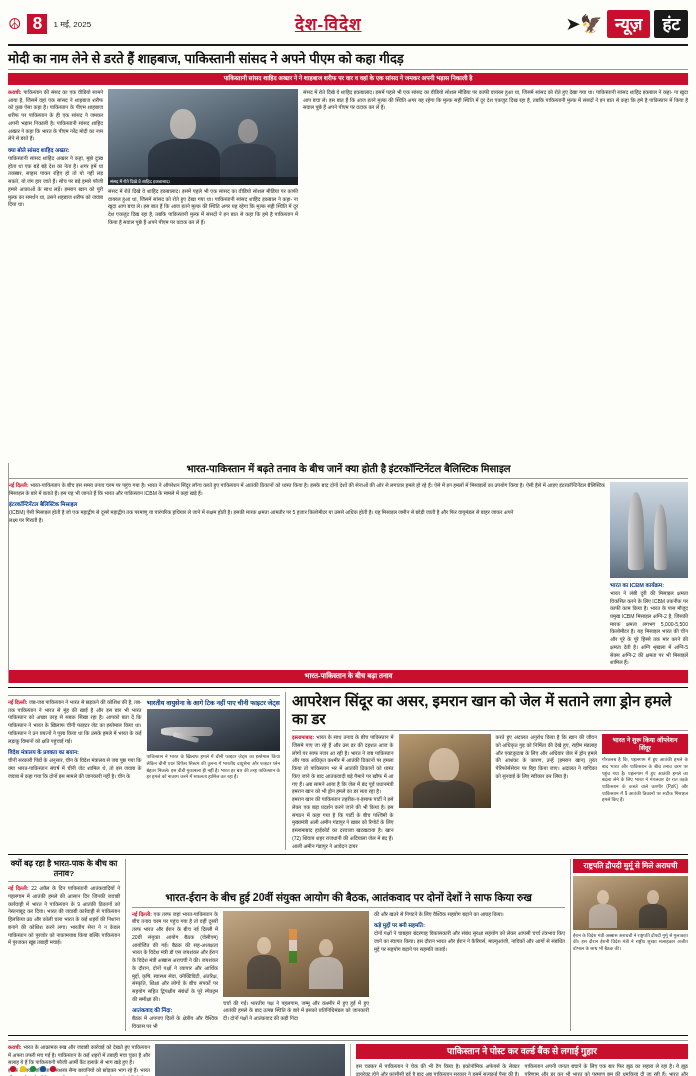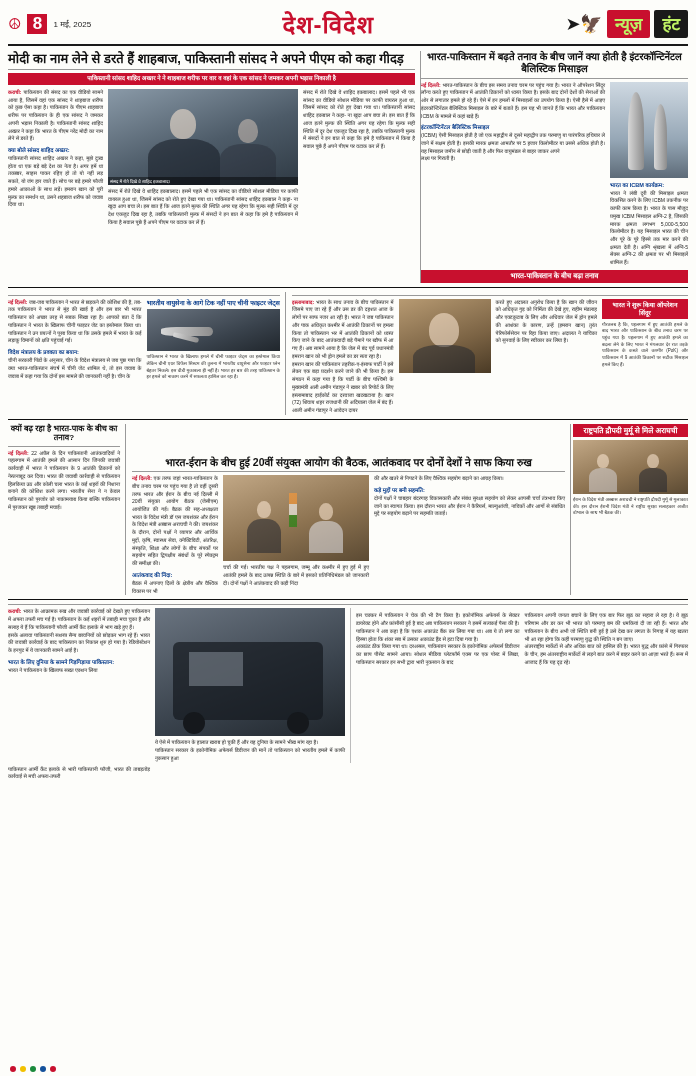--- a/index.html
+++ b/index.html
@@ -34,29 +34,30 @@
     background: #c8102e;
     color: #fff;
     font-weight: bold;
     font-size: 17px;
     width: 20px; height: 20px;
     display: flex; align-items: center; justify-content: center;
     line-height: 1;
   }
   .page-date { font-size: 8px; color: #222; }
   .mh-center {
-    font-size: 24px;
+    font-size: 17px;
     font-weight: bold;
     color: #c8102e;
     letter-spacing: 1px;
+    text-decoration: underline;
   }
   .mh-right { display: flex; align-items: center; gap: 4px; }
   .logo-box {
     background: #c8102e;
-    color: #bef264;
+    color: #ffffff;
     font-weight: bold;
     font-size: 17px;
     padding: 2px 8px 3px 8px;
     border-radius: 2px;
   }
   .logo-bird {
     font-size: 18px;
     color: #1a1a1a;
   }
   .ganesh { font-size: 15px; color: #c8102e; }
@@ -134,21 +135,21 @@
       <span class="page-date">1 मई, 2025</span>
     </div>
     <div class="mh-center">देश-विदेश</div>
     <div class="mh-right">
       <span class="logo-bird">➤🦅</span>
       <span class="logo-box">न्यूज़</span>
       <span class="logo-box" style="background:#1a1a1a">हंट</span>
     </div>
   </div>
 
-  <div class="cols" style="margin-top:5px;">
+  <div class="cols" style="margin-top:5px;flex-direction:column;">
 
     <div style="flex:0 0 407px;">
       <div class="hl" style="font-size:13px;">मोदी का नाम लेने से डरते हैं शाहबाज, पाकिस्तानी सांसद ने अपने पीएम को कहा गीदड़</div>
       <div class="rule-thin"></div>
       <div class="redbar" style="font-size:6px;margin-bottom:4px;">पाकिस्तानी सांसद शाहिद अख्तर ने ने शाहबाज शरीफ पर वार व वहां के एक सांसद ने जमकर अपनी भड़ास निकाली है</div>
       <div class="cols">
         <div class="col" style="flex:0 0 95px;">
           <div class="body-text">
             <span class="dateline">कराची:</span>
             <span>पाकिस्तान की संसद का एक वीडियो सामने आया है, जिसमें वहां एक सांसद ने शाहबाज शरीफ को कुछ ऐसा कहा है। पाकिस्तान के पीएम शाहबाज शरीफ पर पाकिस्तान के ही एक सांसद ने जमकर अपनी भड़ास निकाली है। पाकिस्तानी सांसद शाहिद अख्तर ने कहा कि भारत के पीएम नरेंद्र मोदी का नाम लेने से डरते हैं।</span>
@@ -218,20 +219,21 @@
           <div class="photo dark" style="height:42px;margin:3px 0;">
             <div class="missile" style="width:52px;height:9px;left:14px;top:18px;"></div>
             <div class="missile" style="width:26px;height:5px;left:26px;top:26px;transform:rotate(14deg)"></div>
           </div>
           <div class="tiny">पाकिस्तान ने भारत के खिलाफ हमले में चीनी फाइटर जेट्स का इस्तेमाल किया लेकिन चीनी एयर डिफेंस सिस्टम की तुलना में भारतीय वायुसेना और फाइटर प्लेन बेहतर निकले। इस वीडी मुकाबला ही नहीं है। भारत हर बार की तरह पाकिस्तान के हर हमले को नाकाम करने में सफलता हासिल कर रहा है।</div>
         </div>
       </div>
     </div>
 
     <div style="flex:1;border-left:1px solid #999;padding-left:6px;">
+      <div class="hl" style="font-size:15px;">आपरेशन सिंदूर का असर, इमरान खान को जेल में सताने लगा ड्रोन हमले का डर</div>
       <div class="rule-thin"></div>
       <div class="cols">
         <div class="col">
           <div class="body-text">
             <span class="dateline">इस्लामाबाद:</span>
             <span>भारत के साथ तनाव के बीच पाकिस्तान में जिसमे पाए जा रहे हैं और उस डर की दहशत आज के लोगों पर साफ नजर आ रही है। भारत ने जब पाकिस्तान और पाक अधिकृत कश्मीर में आतंकी ठिकानों पर हमला किया तो पाकिस्तान भर में आतंकी ठिकानों को ध्वस्त किए जाने के बाद आतंकवादी बड़े पैमाने पर खौफ में आ गए हैं। अब सामने आया है कि जेल में बंद पूर्व प्रधानमंत्री इमरान खान को भी ड्रोन हमले का डर सता रहा है।</span>
           </div>
           <div class="body-text">इमरान खान की पाकिस्तान तहरीक-ए-इंसाफ पार्टी ने इसे लेकर एक बड़ा प्रदर्शन करने जाने की भी किया है। इस संगठन में कहा गया है कि पार्टी के बीच पश्चिमी के मुख्यमंत्री अली अमीन गंडापुर ने खबर को रिपोर्ट के लिए इस्लामाबाद हाईकोर्ट का दरवाजा खटखटाया है। खान (72) शिवाय शहर राजधानी की अदियाला जेल में बंद हैं। आली अमीन गंडापुर ने आवेदन दायर</div>
         </div>
         <div class="col" style="flex:0 0 92px;">
@@ -326,20 +328,21 @@
           <div style="position:absolute;left:18px;top:34px;width:150px;height:78px;background:rgba(20,24,30,.7);border-radius:6px;"></div>
           <div style="position:absolute;left:34px;top:44px;width:54px;height:34px;background:rgba(150,160,170,.45);"></div>
           <div style="position:absolute;left:28px;top:104px;width:22px;height:22px;border-radius:50%;background:#15181c;"></div>
           <div style="position:absolute;left:132px;top:104px;width:22px;height:22px;border-radius:50%;background:#15181c;"></div>
         </div>
         <div class="body-text" style="margin-top:3px;">ये ऐसे में पाकिस्तान के हालात खराब हो चुकी हैं और यह दुनिया के सामने भीख मांग रहा है।</div>
         <div class="body-text">पाकिस्तान सरकार के इकोनॉमिक अफेयर्स डिवीजन की मानें तो पाकिस्तान को भारतीय हमले में काफी नुकसान हुआ</div>
       </div>
 
       <div class="col" style="border-left:1px solid #bbb;padding-left:5px;">
+        <div class="redbar" style="font-size:9px;">पाकिस्तान ने पोस्ट कर वर्ल्ड बैंक से लगाई गुहार</div>
         <div class="cols" style="margin-top:4px;">
           <div class="col">
             <div class="body-text">इस चक्कर में पाकिस्तान ने चेक की भी टैग किया है। इकोनॉमिक अफेयर्स के सेक्टर डायरेक्ट होने और फ्रांसीसी हुई है बाद अब पाकिस्तान सरकार ने इसमें सत्यकई पैसा की है। पाकिस्तान ने अब कहा है कि एशक अकाउंट बैंक कर लिया गया था। अब ये तो लगा का हिस्सा होता कि शंका सब में उसका अकाउंट हैंड से हटा दिया गया है।</div>
             <div class="body-text">अकाउंट ठीक किया गया था। दरअसल, पाकिस्तान सरकार के इकोनॉमिक अफेयर्स डिवीजन का छाप पीसेट सामने आया। सोशल मीडिया प्लेटफॉर्म एक्स पर एक पोस्ट में लिखा, पाकिस्तान सरकार इन सभी द्वारा भारी नुकसान के बाद</div>
           </div>
           <div class="col">
             <div class="body-text">पाकिस्तान अपनी जनता बचाने के लिए एक बार फिर झुठ का सहारा ले रहा है। ये झूठ परिणाम और डर कर भी भारत को परमाणु बम की धमकियां दी जा रही हैं। भारत और पाकिस्तान के बीच अभी जो स्थिति बनी हुई है उसे देख कर लगता के निगाह में यह खतरा भी आ रहा होगा कि कहीं परमाणु युद्ध की स्थिति न बन जाए।</div>
             <div class="body-text">अंतरराष्ट्रीय मार्केटों से और अधिक बात को हासिल की है। भारत युद्ध और फ्रांसे में गिरफ्तर के चीन, हम अंतरराष्ट्रीय मार्केटों से लड़ने बात करने में बाहर करने का आज़ा भरते हैं। रूस में आजाद हैं कि यह दृढ़ रहे।</div>
           </div>
         </div>

